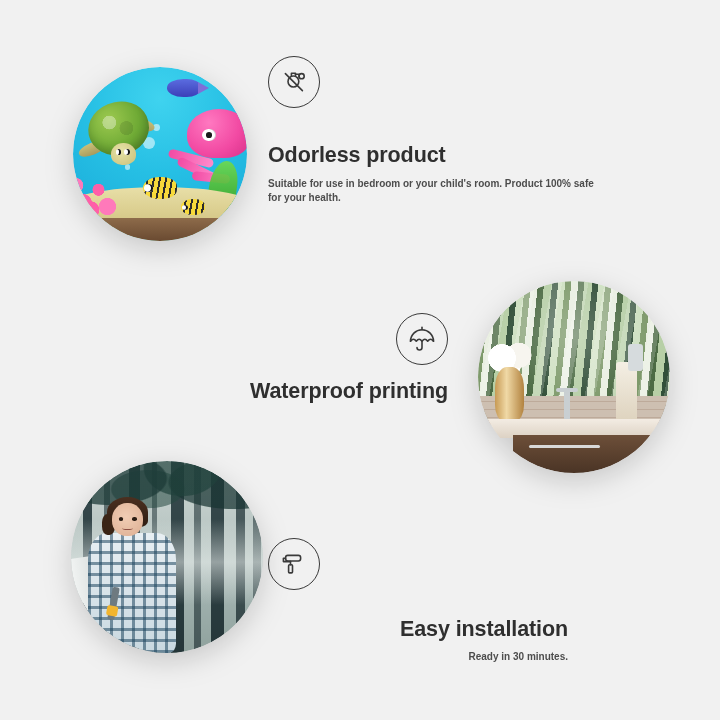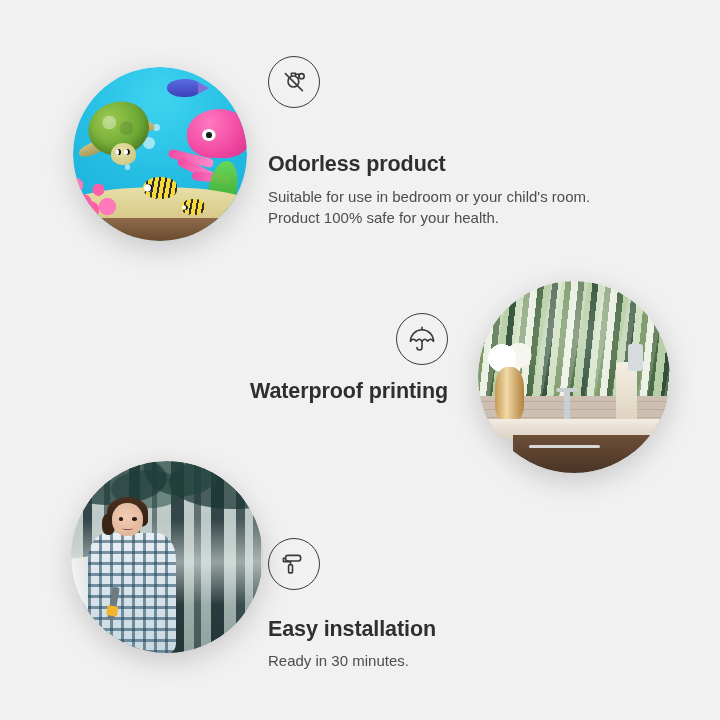--- a/index.html
+++ b/index.html
@@ -39,35 +39,35 @@
   .feature.right-align .icon-circle { margin-left:auto; }
 
   .f-title {
     font-size:21.5px;
     font-weight:700;
     color:#2f2f2f;
     letter-spacing:-0.1px;
     white-space:nowrap;
   }
   .f-desc {
-    font-size:15px;
-    font-weight:400;
+    font-size:10px;
+    font-weight:700;
     color:#4d4d4d;
     line-height:1.42;
   }
 
   #feature-odorless   { left:268px; top:56px;  width:340px; }
-  #feature-odorless   .f-title { margin-top:44px; }
+  #feature-odorless   .f-title { margin-top:35px; }
   #feature-odorless   .f-desc  { margin-top:9px; width:328px; }
 
   #feature-waterproof { left:158px; top:313px; width:290px; }
   #feature-waterproof .f-title { margin-top:14px; }
   #feature-waterproof .f-desc  { margin-top:8px; }
 
-  #feature-easy       { left:268px; top:538px; width:300px; }
+  #feature-easy       { left:268px; top:538px; width:300px;text-align:right; }
   #feature-easy       .f-title { margin-top:27px; }
   #feature-easy       .f-desc  { margin-top:8px; }
 
   
   .sea-bg {
     position:absolute; inset:0;
     background:
       radial-gradient(circle at 50% 18%, #3fd3ef 0%, #26bfe4 45%, #17a8d8 100%);
   }
   .sea-sand {

